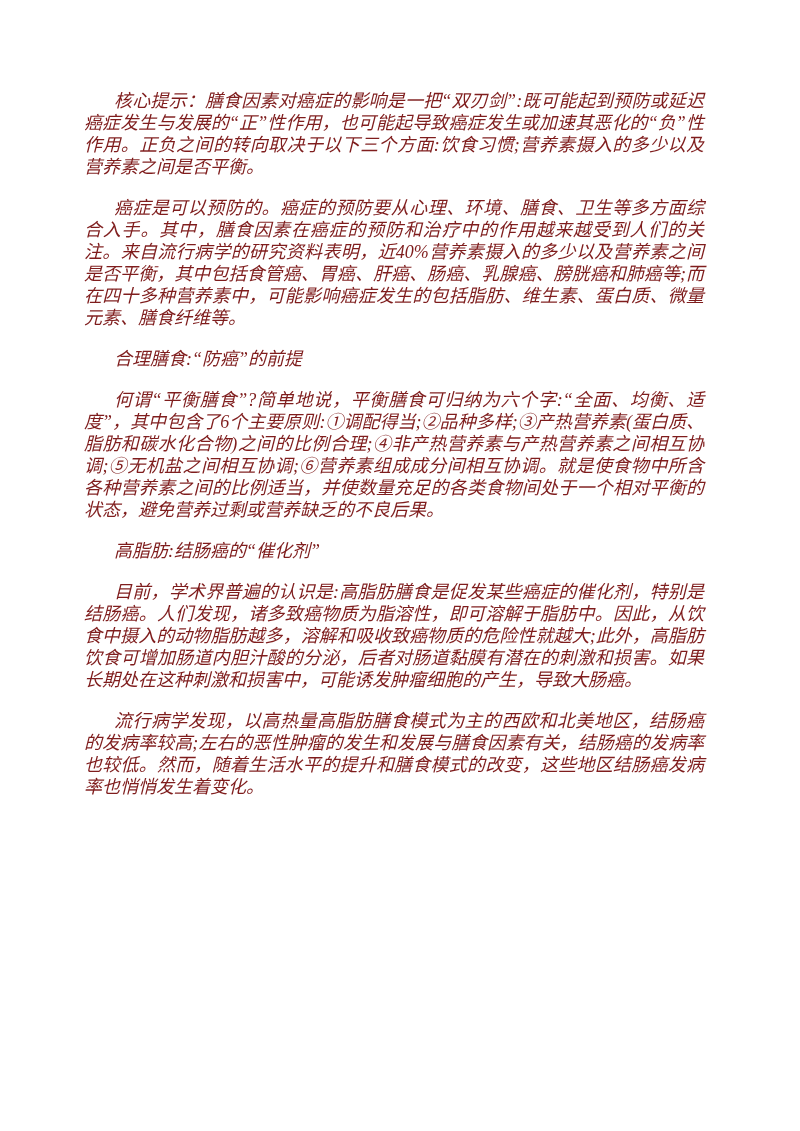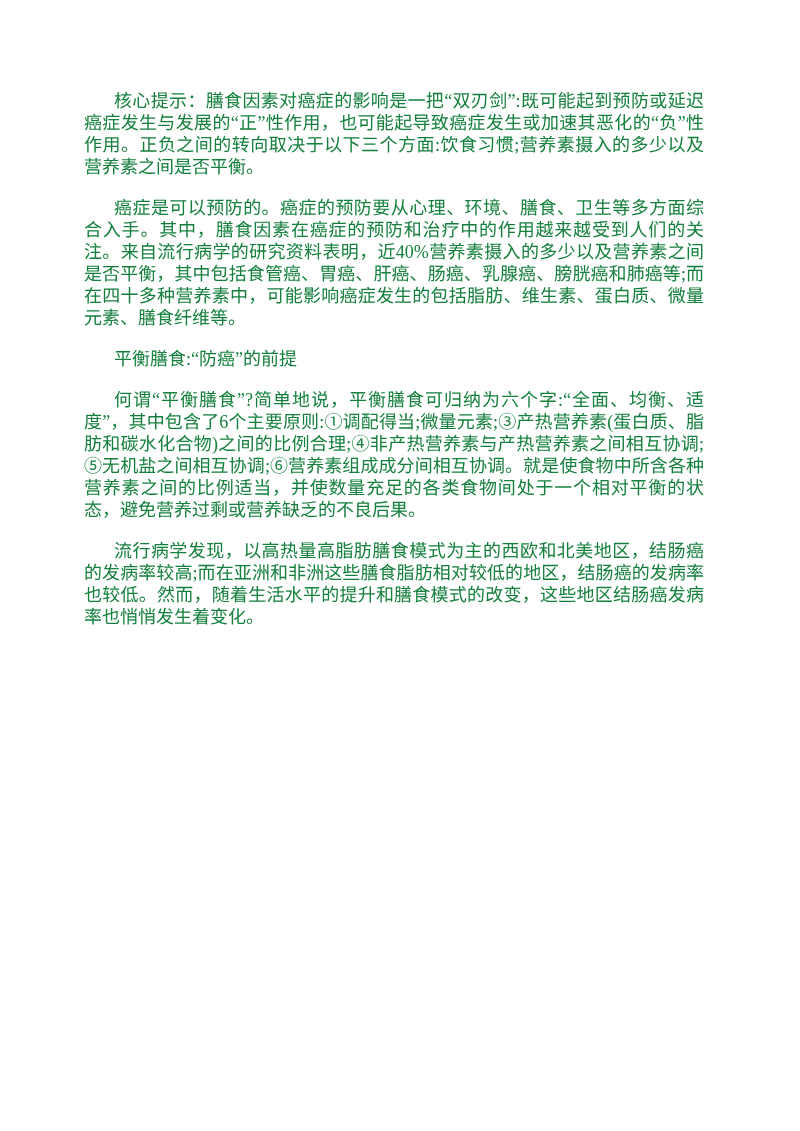--- a/index.html
+++ b/index.html
@@ -17,31 +17,34 @@
     width: 800px;
     height: 1131px;
     background: #ffffff;
     padding: 90px 96px 0 84px;
   }
   .doc-block {
     margin: 0 0 19px 0;
     font-family: "Liberation Serif", "DejaVu Serif", serif;
     font-size: 18px;
     line-height: 22px;
-    color: #15803d;
+    color: #7f1d1d;
     text-align: justify;
     text-indent: 30px;
     word-break: break-all;
+    font-style: italic;
   }
   .doc-heading {
     text-align: left;
   }
 </style>
 </head>
 <body>
 
 <div class="doc-page">
   <p class="doc-block">核心提示：膳食因素对癌症的影响是一把“双刃剑”:既可能起到预防或延迟癌症发生与发展的“正”性作用，也可能起导致癌症发生或加速其恶化的“负”性作用。正负之间的转向取决于以下三个方面:饮食习惯;营养素摄入的多少以及营养素之间是否平衡。</p>
   <p class="doc-block">癌症是可以预防的。癌症的预防要从心理、环境、膳食、卫生等多方面综合入手。其中，膳食因素在癌症的预防和治疗中的作用越来越受到人们的关注。来自流行病学的研究资料表明，近40%营养素摄入的多少以及营养素之间是否平衡，其中包括食管癌、胃癌、肝癌、肠癌、乳腺癌、膀胱癌和肺癌等;而在四十多种营养素中，可能影响癌症发生的包括脂肪、维生素、蛋白质、微量元素、膳食纤维等。</p>
-  <p class="doc-block doc-heading">平衡膳食:“防癌”的前提</p>
-  <p class="doc-block">何谓“平衡膳食”?简单地说，平衡膳食可归纳为六个字:“全面、均衡、适度”，其中包含了6个主要原则:①调配得当;微量元素;③产热营养素(蛋白质、脂肪和碳水化合物)之间的比例合理;④非产热营养素与产热营养素之间相互协调;⑤无机盐之间相互协调;⑥营养素组成成分间相互协调。就是使食物中所含各种营养素之间的比例适当，并使数量充足的各类食物间处于一个相对平衡的状态，避免营养过剩或营养缺乏的不良后果。</p>
-  <p class="doc-block">流行病学发现，以高热量高脂肪膳食模式为主的西欧和北美地区，结肠癌的发病率较高;而在亚洲和非洲这些膳食脂肪相对较低的地区，结肠癌的发病率也较低。然而，随着生活水平的提升和膳食模式的改变，这些地区结肠癌发病率也悄悄发生着变化。</p>
+  <p class="doc-block doc-heading">合理膳食:“防癌”的前提</p>
+  <p class="doc-block">何谓“平衡膳食”?简单地说，平衡膳食可归纳为六个字:“全面、均衡、适度”，其中包含了6个主要原则:①调配得当;②品种多样;③产热营养素(蛋白质、脂肪和碳水化合物)之间的比例合理;④非产热营养素与产热营养素之间相互协调;⑤无机盐之间相互协调;⑥营养素组成成分间相互协调。就是使食物中所含各种营养素之间的比例适当，并使数量充足的各类食物间处于一个相对平衡的状态，避免营养过剩或营养缺乏的不良后果。</p>
+  <p class="doc-block doc-heading">高脂肪:结肠癌的“催化剂”</p>
+  <p class="doc-block">目前，学术界普遍的认识是:高脂肪膳食是促发某些癌症的催化剂，特别是结肠癌。人们发现，诸多致癌物质为脂溶性，即可溶解于脂肪中。因此，从饮食中摄入的动物脂肪越多，溶解和吸收致癌物质的危险性就越大;此外，高脂肪饮食可增加肠道内胆汁酸的分泌，后者对肠道黏膜有潜在的刺激和损害。如果长期处在这种刺激和损害中，可能诱发肿瘤细胞的产生，导致大肠癌。</p>
+  <p class="doc-block">流行病学发现，以高热量高脂肪膳食模式为主的西欧和北美地区，结肠癌的发病率较高;左右的恶性肿瘤的发生和发展与膳食因素有关，结肠癌的发病率也较低。然而，随着生活水平的提升和膳食模式的改变，这些地区结肠癌发病率也悄悄发生着变化。</p>
 </div>
 
 </body></html>

